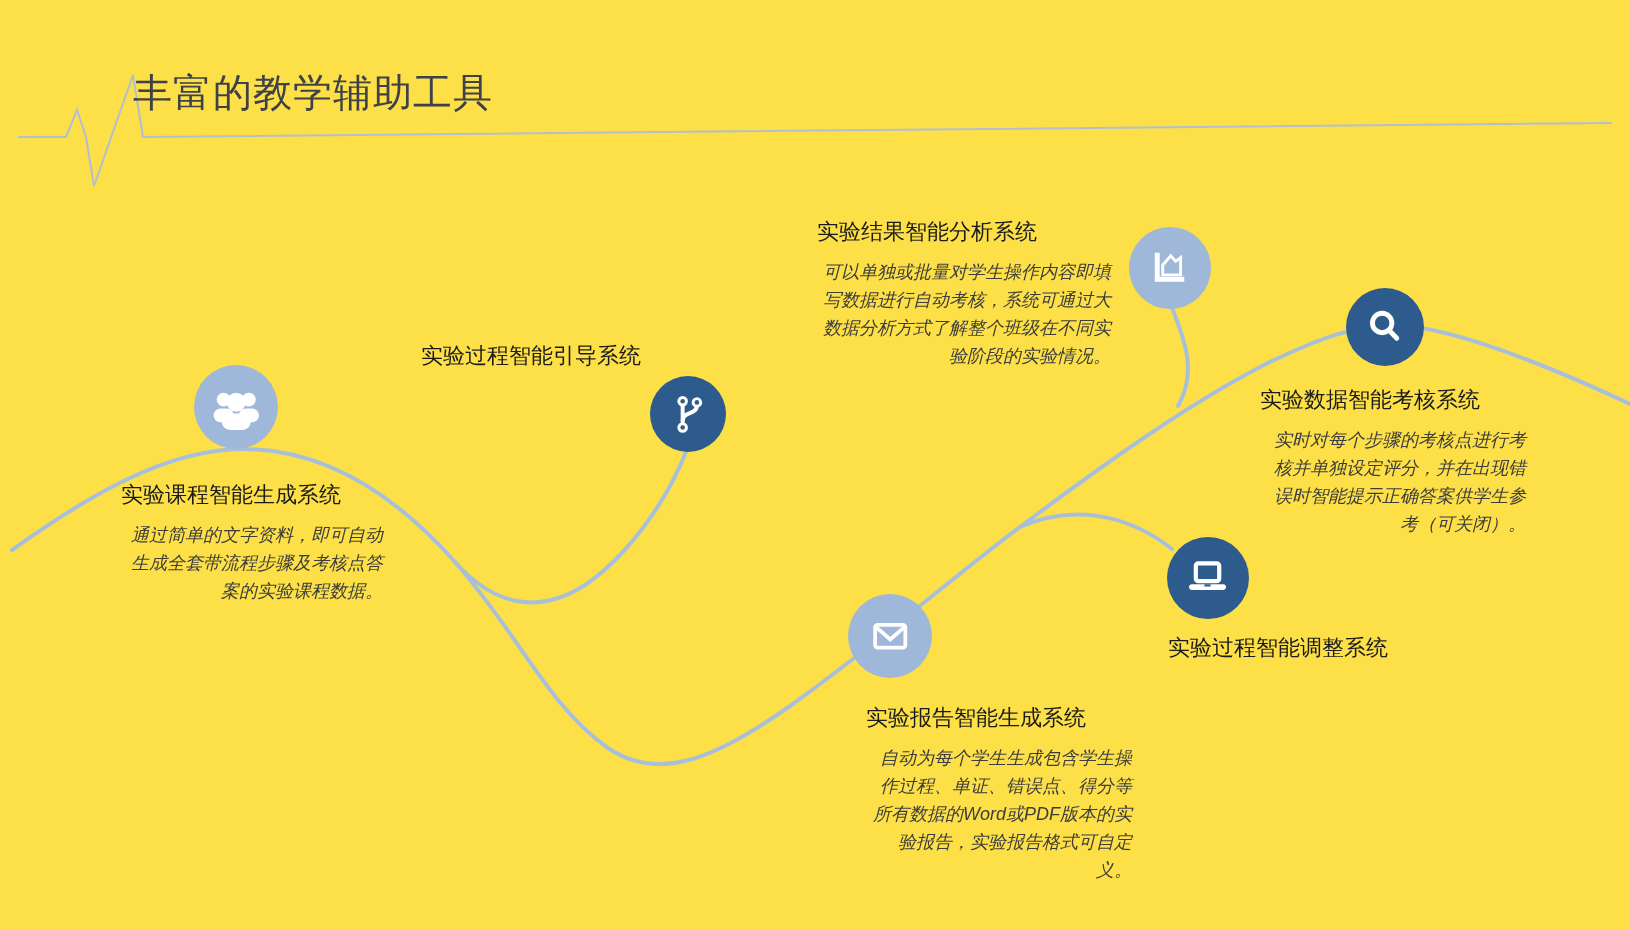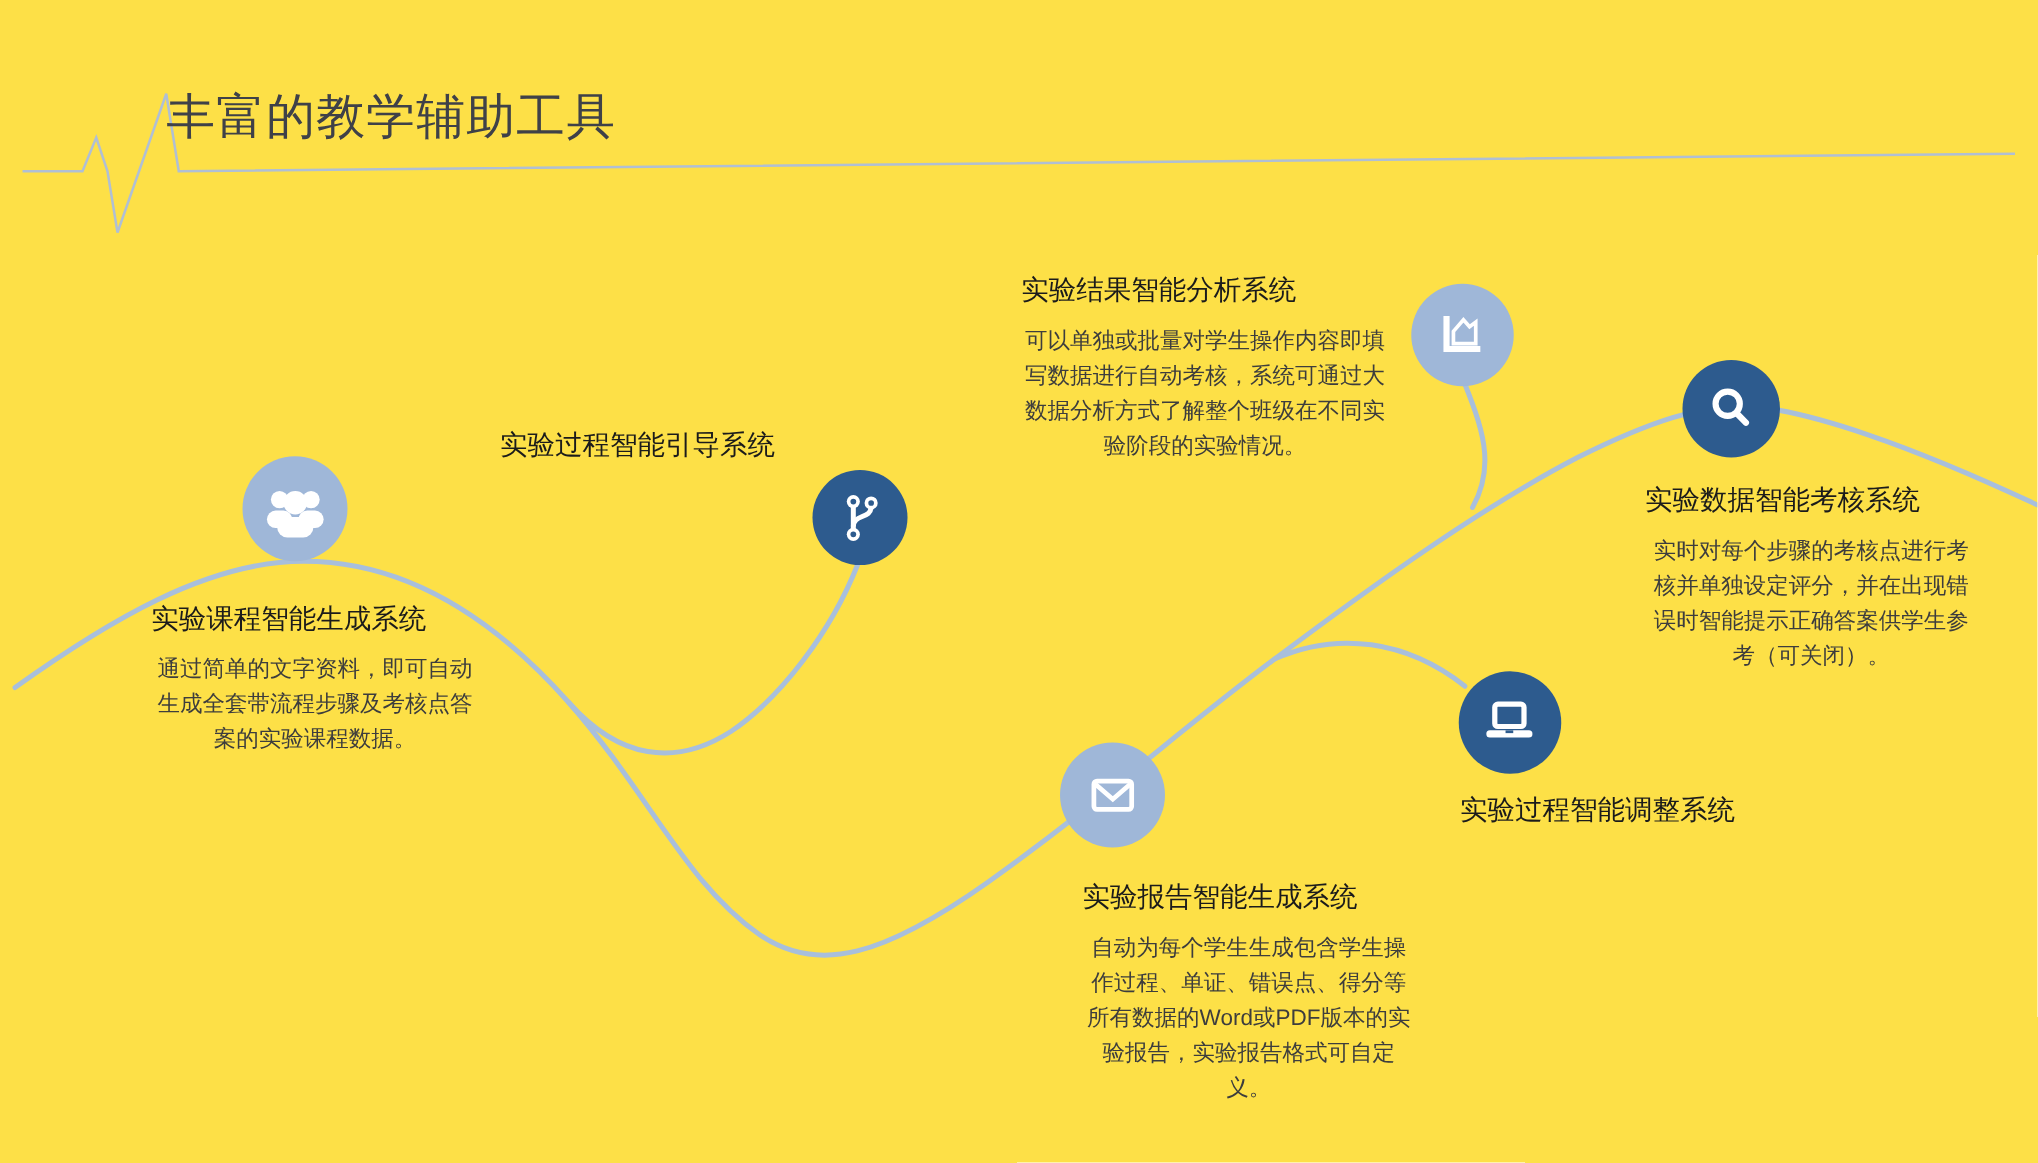--- a/index.html
+++ b/index.html
@@ -35,35 +35,35 @@
   .ic-stroke{fill:none;stroke:#ffffff;}
   .ic-fill{fill:#ffffff;stroke:none;}
   .ic-dark{fill:var(--dark-blue);stroke:none;}
   .txt{position:absolute;}
   .txt h3{
     font-size:22px;font-weight:400;color:var(--title-color);
     margin:0 0 11px 0;white-space:nowrap;
   }
   .txt p{
     font-size:18px;line-height:28px;color:var(--body-color);
-    word-break:break-all;text-align:center;
+    word-break:break-all;text-align:right;font-style:italic;
   }
   
   .n1-badge{left:194px;top:365px;width:84px;height:84px;}
   .n2-badge{left:650px;top:376px;width:76px;height:76px;}
   .n3-badge{left:1129px;top:227px;width:82px;height:82px;}
   .n4-badge{left:848px;top:594px;width:84px;height:84px;}
   .n5-badge{left:1167px;top:537px;width:82px;height:82px;}
   .n6-badge{left:1346px;top:288px;width:78px;height:78px;}
   .n1-txt{left:121px;top:480px;width:262px;}
-  .n2-txt{left:400px;top:341px;width:252px;}
+  .n2-txt{left:421px;top:341px;width:252px;}
   .n3-txt{left:817px;top:217px;width:294px;}
   .n4-txt{left:826px;top:703px;width:266px;margin-left:40px;}
   .n5-txt{left:1168px;top:633px;width:266px;}
-  .n6-txt{left:1316px;top:385px;width:266px;}
+  .n6-txt{left:1260px;top:385px;width:266px;}
 </style>
 </head>
 <body>
 
 <div class="canvas">
 
   <svg class="decor" viewBox="0 0 1630 930">
 
     <polyline class="pulse" points="18,137 66,137 77,110 86,137 94,186 133,75 143,137 1612,123"></polyline>
 

